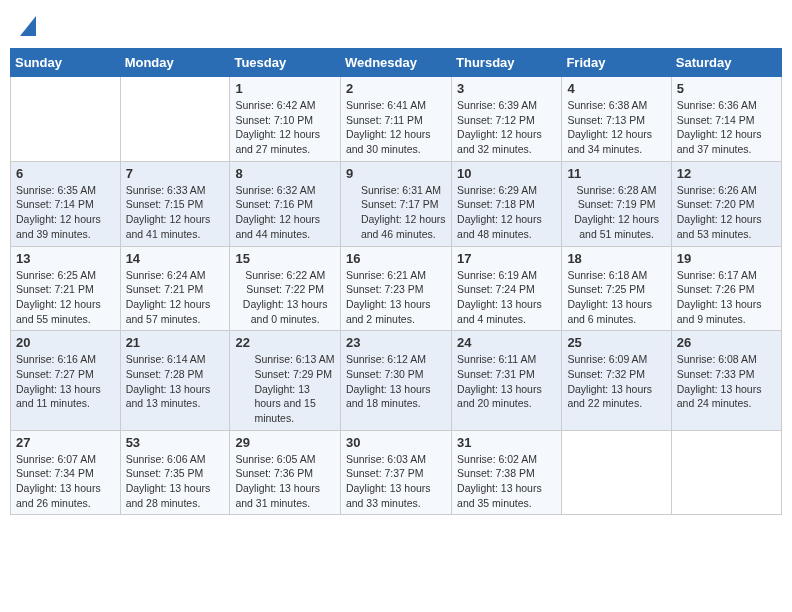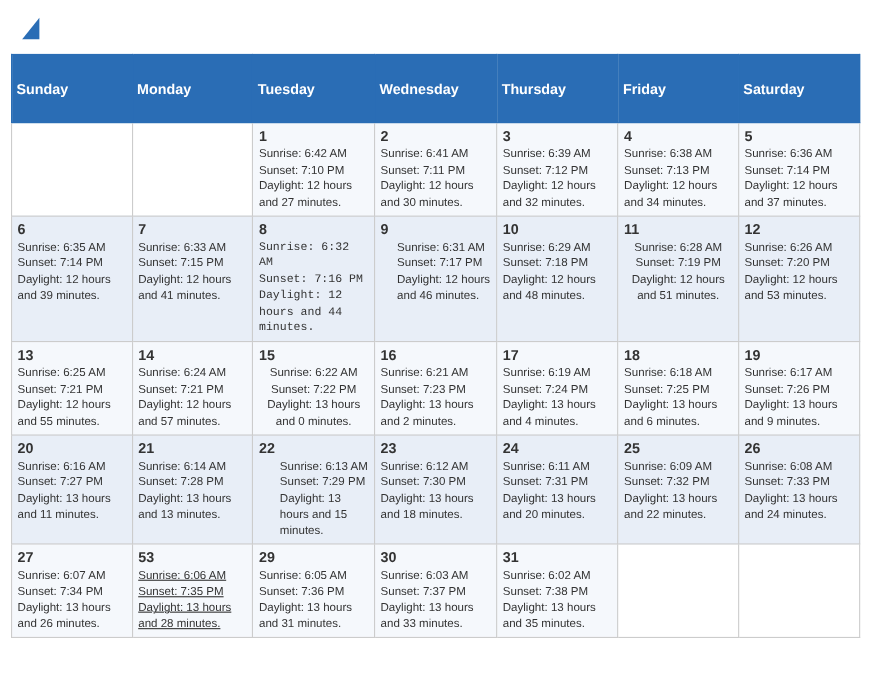--- a/index.html
+++ b/index.html
@@ -48,21 +48,21 @@
       color: #333;
     }
     table {
       width: 100%;
       border-collapse: collapse;
       font-size: 11px;
     }
     thead tr th {
       background-color: #2a6db5;
       color: #fff;
-      padding: 23px 4px;
+      padding: 6px 4px;
       text-align: left;
       font-size: 13px;
       font-weight: bold;
       border: 1px solid #2a6db5;
     }
     tbody tr td {
       border: 1px solid #ccc;
       vertical-align: top;
       padding: 4px 5px;
       height: 80px;
@@ -167,21 +167,21 @@
 Daylight: 12 hours and 39 minutes.</div>
         </td>
         <td>
           <span class="day-num">7</span>
           <div class="day-info" style="white-space: pre-line;">Sunrise: 6:33 AM
 Sunset: 7:15 PM
 Daylight: 12 hours and 41 minutes.</div>
         </td>
         <td>
           <span class="day-num">8</span>
-          <div class="day-info" style="white-space: pre-line; font-family: Liberation Mono, monospace;">Sunrise: 6:32 AM
+          <div class="day-info" style="white-space: pre-line;">Sunrise: 6:32 AM
 Sunset: 7:16 PM
 Daylight: 12 hours and 44 minutes.</div>
         </td>
         <td>
           <span class="day-num">9</span>
           <div class="day-info" style="white-space: pre-line; margin-left: 15px;">Sunrise: 6:31 AM
 Sunset: 7:17 PM
 Daylight: 12 hours and 46 minutes.</div>
         </td>
         <td>
@@ -293,21 +293,21 @@
       </tr>
       <tr>
         <td>
           <span class="day-num">27</span>
           <div class="day-info" style="white-space: pre-line;">Sunrise: 6:07 AM
 Sunset: 7:34 PM
 Daylight: 13 hours and 26 minutes.</div>
         </td>
         <td>
           <span class="day-num">53</span>
-          <div class="day-info" style="white-space: pre-line; text-decoration: underline;">Sunrise: 6:06 AM
+          <div class="day-info" style="white-space: pre-line;">Sunrise: 6:06 AM
 Sunset: 7:35 PM
 Daylight: 13 hours and 28 minutes.</div>
         </td>
         <td>
           <span class="day-num">29</span>
           <div class="day-info" style="white-space: pre-line;">Sunrise: 6:05 AM
 Sunset: 7:36 PM
 Daylight: 13 hours and 31 minutes.</div>
         </td>
         <td>

